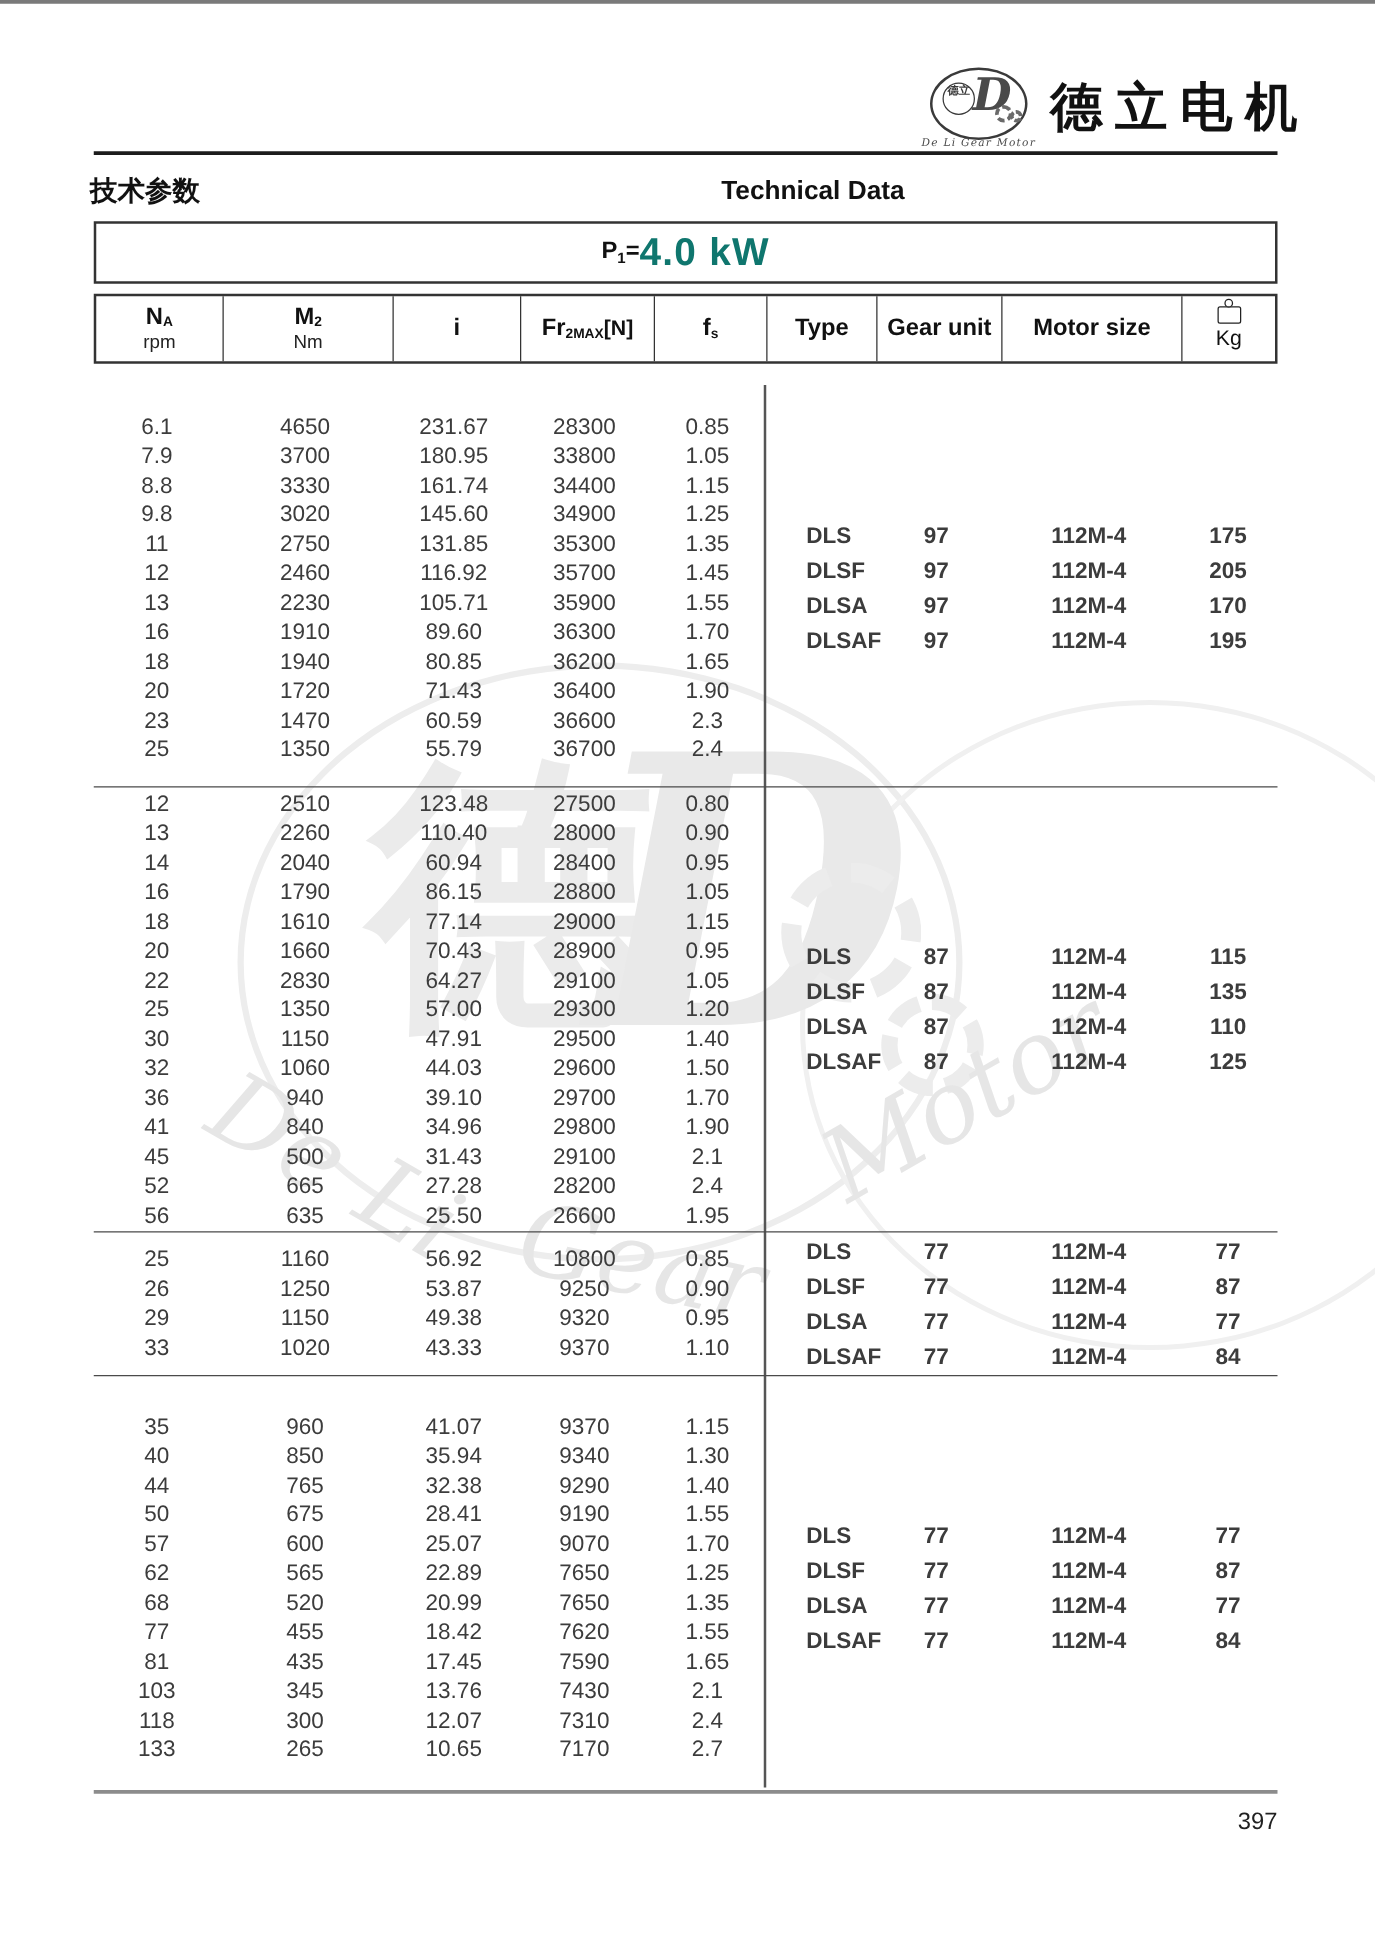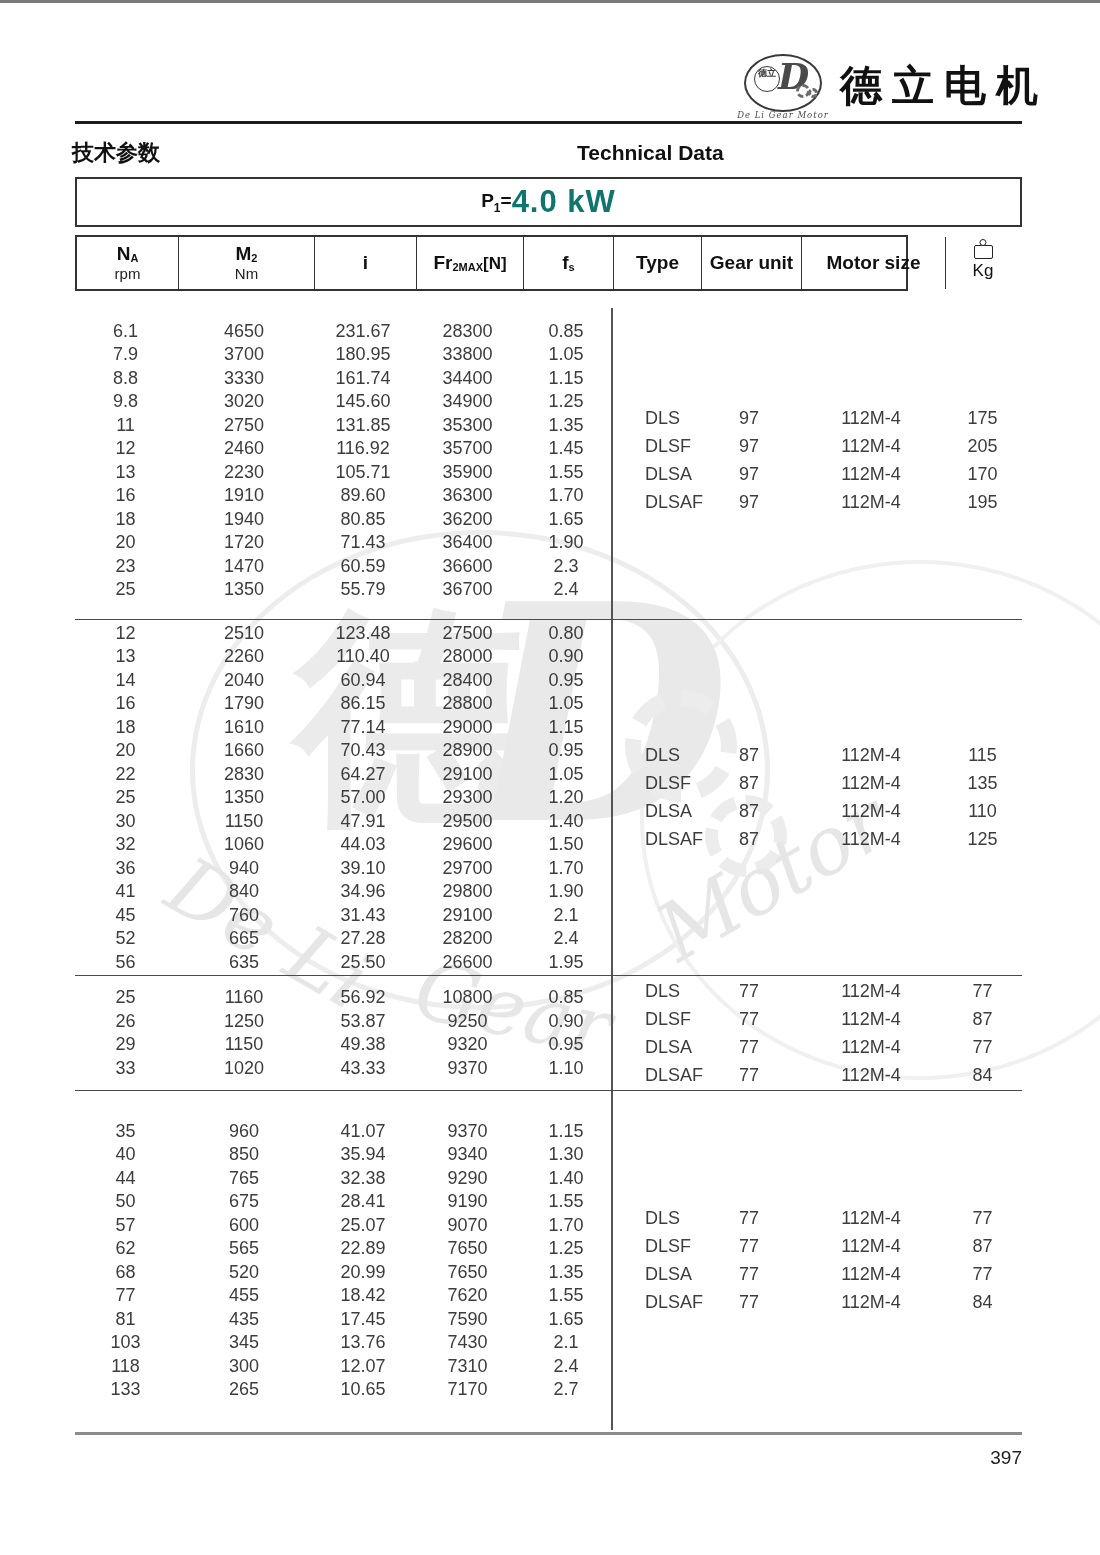--- a/index.html
+++ b/index.html
@@ -57,21 +57,21 @@
   .title-en { position:absolute; left:577px; top:141px; font-size:21px; font-weight:bold; color:#111; }
 
   
   .power-box { position:absolute; left:75px; top:177px; width:947px; height:50px;
     border:2px solid #333; display:flex; align-items:center; justify-content:center; }
   .p-small { font-size:19px; font-weight:bold; color:#111; }
   .p-small sub { font-size:12px; }
   .p-big { font-size:31px; font-weight:bold; color:#0f766e; letter-spacing:1px; }
 
   
-  .thead { position:absolute; left:75px; top:235px; width:833px; height:56px;
+  .thead { position:absolute; left:75px; top:235px; width:947px; height:56px;
     border:2px solid #333; display:grid;
     grid-template-columns:101px 136px 102px 107px 90px 88px 100px 144px 75px; }
   .hcell { display:flex; flex-direction:column; align-items:center; justify-content:center;
     border-left:1.5px solid #333; color:#111; line-height:1.15; }
   .hcell:first-child { border-left:none; }
   .hmain { font-size:19px; font-weight:bold; }
   .hmain sub { font-size:11px; font-weight:bold; vertical-align:-2px; }
   .hafter { font-size:17px; font-weight:bold; }
   .hunit { font-size:15px; font-weight:normal; color:#222; }
   .hunit:empty { display:none; }
@@ -81,29 +81,29 @@
   .kg-icon::before { content:""; position:absolute; left:50%; top:-7px; transform:translateX(-50%);
     width:5px; height:5px; border:1.5px solid #222; border-radius:50%; background:#fff; }
   .hcell-kg .hlabel { font-weight:normal; font-size:17px; }
 
   
   .tbody { position:absolute; left:75px; top:302px; width:947px; height:1128px; }
   .tbody::before { content:""; position:absolute; left:536px; top:6px; bottom:0;
     width:1.5px; background:#555; }
   .block { position:relative; border-bottom:1.5px solid #4a4a4a;
     display:flex; flex-direction:column; justify-content:center; }
-  .block1 { height:318px; }
+  .block1 { height:318px;margin-top:10px; }
   .block2 { height:356px; }
   .block3 { height:115px; }
   .block4 { height:339px; border-bottom:none; }
   .drow { display:grid; grid-template-columns:101px 136px 102px 107px 90px;
     height:23.5px; align-items:center; }
   .dcell { text-align:center; font-size:18px; color:#3c3c3c; }
   .motor-table { position:absolute; left:536px; top:50%; transform:translateY(-50%); width:411px; }
-  .mrow { display:grid; grid-template-columns:88px 100px 144px 79px; height:28px; align-items:center; }
+  .mrow { display:grid; grid-template-columns:88px 100px 144px 79px; height:28px; align-items:center;font-weight:bold; }
   .mcell { text-align:center; font-size:18px; color:#3c3c3c; }
   .mcell0 { text-align:left; padding-left:34px; }
 
   .bottom-rule { position:absolute; left:75px; top:1432px; width:947px; height:3px; background:#8c8c8c; }
   .page-number { position:absolute; left:75px; top:1447px; width:947px; text-align:right;
     font-size:19px; color:#222; }
 </style>
 </head>
 <body>
 
@@ -372,21 +372,21 @@
             </div>
             <div class="drow">
               <span class="dcell">41</span>
               <span class="dcell">840</span>
               <span class="dcell">34.96</span>
               <span class="dcell">29800</span>
               <span class="dcell">1.90</span>
             </div>
             <div class="drow">
               <span class="dcell">45</span>
-              <span class="dcell">760</span>
+              <span class="dcell">500</span>
               <span class="dcell">31.43</span>
               <span class="dcell">29100</span>
               <span class="dcell">2.1</span>
             </div>
             <div class="drow">
               <span class="dcell">52</span>
               <span class="dcell">665</span>
               <span class="dcell">27.28</span>
               <span class="dcell">28200</span>
               <span class="dcell">2.4</span>

